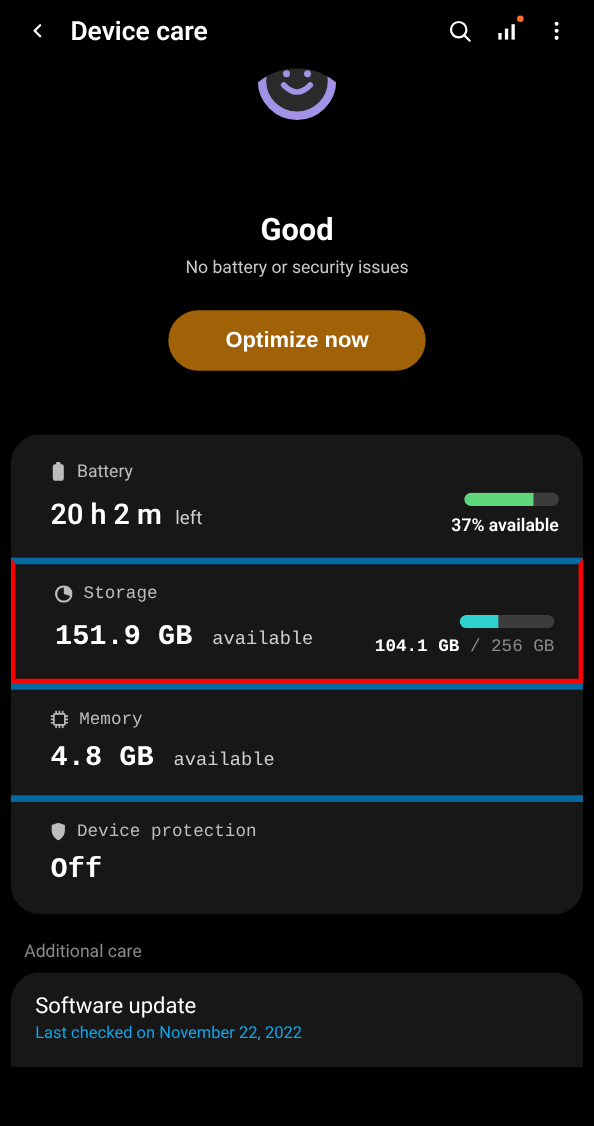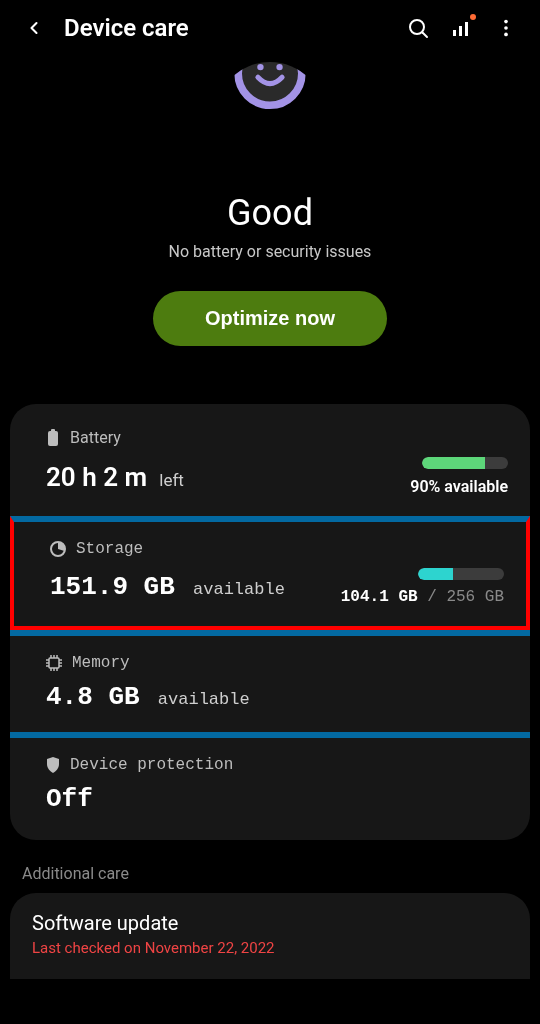--- a/index.html
+++ b/index.html
@@ -36,31 +36,31 @@
   .smiley-ring {
     width: 110px;
     height: 110px;
     margin: 0 auto 20px auto;
     border-radius: 50%;
     position: relative;
     overflow: hidden;
   }
   .smiley-ring svg { display:block; margin:auto; }
   .status-title {
-    font-size: 36px;
-    font-weight: 400;
+    font-size: 28px;
+    font-weight: 700;
     margin-bottom: 8px;
   }
   .status-sub {
     font-size: 16px;
     color: #c8c8c8;
     margin-bottom: 30px;
   }
   .optimize-btn {
-    background: #4d7c0f;
+    background: #a16207;
     color: #fff;
     font-size: 20px;
     font-weight: 600;
     border: none;
     border-radius: 32px;
     padding: 16px 52px;
     cursor: pointer;
   }
   .card {
     background: #171717;
@@ -146,21 +146,21 @@
     margin: 0 10px;
     padding: 18px 22px 22px 22px;
   }
   .sw-title {
     font-size: 20px;
     color: #fff;
     margin-bottom: 4px;
   }
   .sw-sub {
     font-size: 15px;
-    color: #ef4444;
+    color: #0ea5e9;
   }
   .signal-wrap { position: relative; width:24px; height:24px; }
   .signal-dot {
     position:absolute; top:-2px; right:-2px;
     width:6px; height:6px; border-radius:50%;
     background:#ff6b35;
   }
 </style>
 </head>
 <body>
@@ -223,21 +223,21 @@
       <span class="row-label">Battery</span>
     </div>
     <div class="row-body">
       <div class="big-val">
         <span>20 h 2 m</span><span class="sub"> </span><span class="sub">left</span>
       </div>
       <div class="right-col">
         <div class="bar">
             <div class="fill" id="battery-fill" style="width: 73%; background: rgb(93, 215, 122);"></div>
           </div>
-        <div class="right-text">90% available</div>
+        <div class="right-text">37% available</div>
       </div>
     </div>
   </div>
 
   <div class="row highlight">
     <div class="row-header">
       <svg width="16" height="16" viewBox="0 0 16 16">
           <circle cx="8" cy="8" r="7" fill="none" stroke="#bdbdbd" stroke-width="2"></circle>
           <path d="M 8 1 A 7 7 0 0 1 14.5 10 L 8 8 Z" fill="#bdbdbd"></path>
         </svg>

